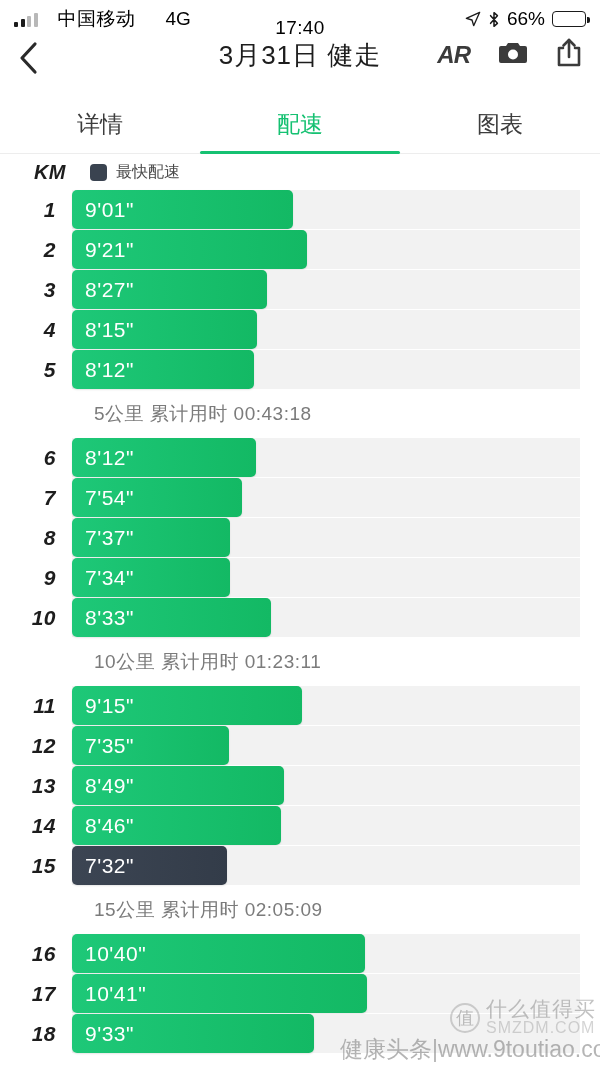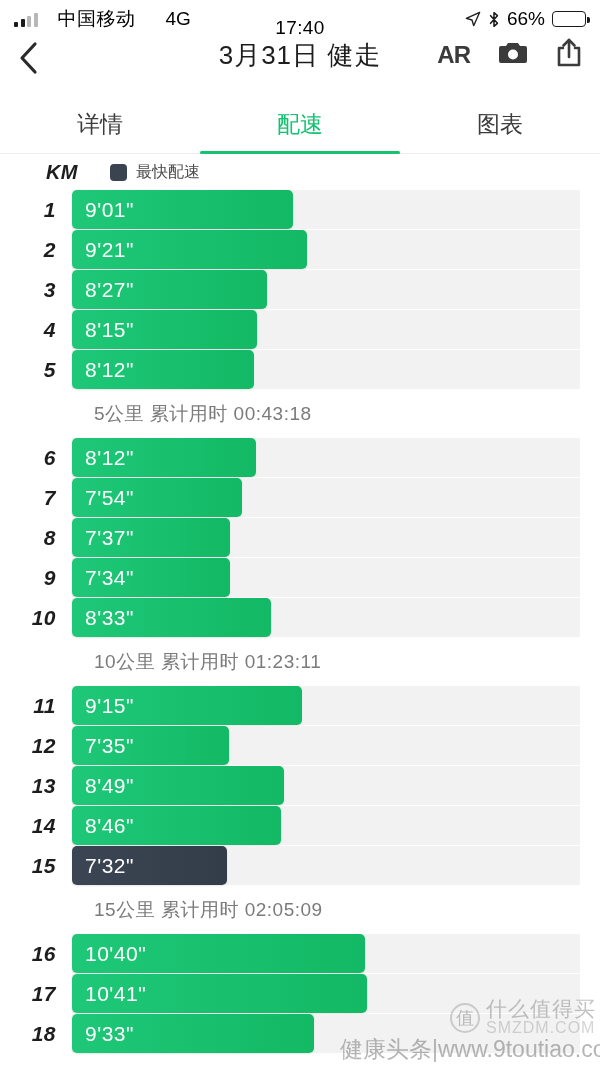--- a/index.html
+++ b/index.html
@@ -54,21 +54,21 @@
     height:58px; display:flex; align-items:flex-start;
     padding:0 18px; position:relative;
   }
   .back-btn{ width:34px; height:40px; display:flex; align-items:center; justify-content:flex-start; }
   .nav-title{
     position:absolute; left:0; right:0; text-align:center;
     font-size:26px; color:#1d1d1d; letter-spacing:1px; pointer-events:none;
   }
   .nav-actions{ margin-left:auto; display:flex; align-items:center; gap:28px; position:relative; z-index:2; }
   .ar-icon{
-    font-size:24px; font-weight:800; 
+    font-size:24px; font-weight:800; font-style:italic;
     color:#3b3b3b; letter-spacing:-1px;
   }
   .cam-icon, .share-icon{ display:block; }
 
   
   .tabs{
     display:flex; height:58px; align-items:stretch;
     border-bottom:1px solid #ededed;
   }
   .tab{
@@ -77,21 +77,21 @@
   }
   .tab.active{ color:#16c172; }
   .tab.active::after{
     content:""; position:absolute; bottom:-1px; left:50%; transform:translateX(-50%);
     width:200px; height:3.5px; background:#16c172; border-radius:2px;
   }
 
   
   .legend-row{
     height:36px; display:flex; align-items:center;
-    padding-left:40px; gap:32px;
+    padding-left:28px; gap:24px;
   }
   .km-label{
     font-size:20px; font-weight:700; font-style:italic;
     color:#1d1d1d; width:38px; text-align:right; letter-spacing:.5px;
   }
   .legend{ display:flex; align-items:center; gap:9px; }
   .legend-swatch{
     width:17px; height:17px; border-radius:4px; background:#3a4350;
   }
   .legend-text{ font-size:16px; color:#4b4b4b; }

